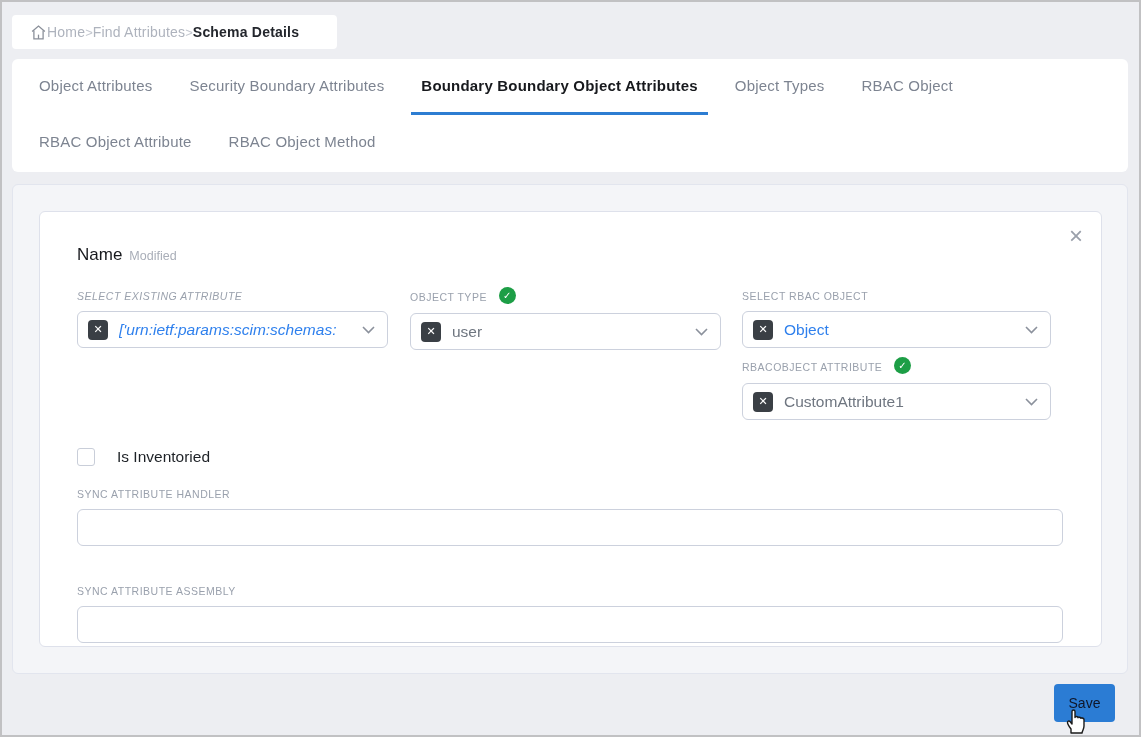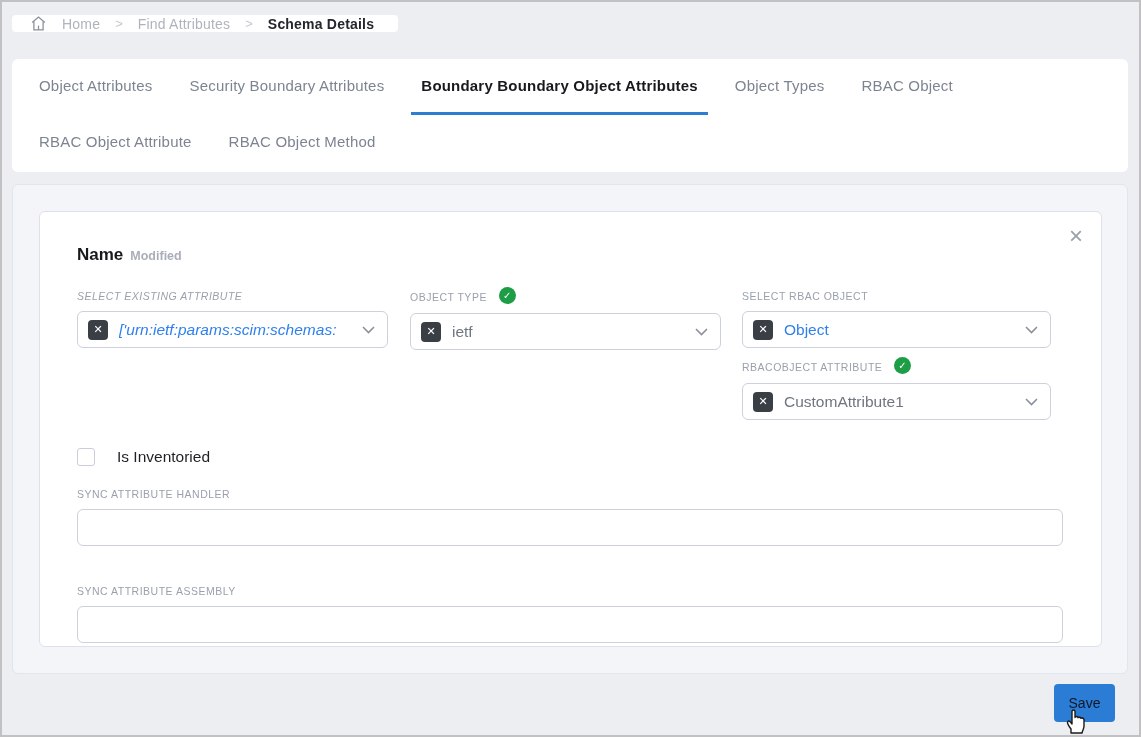--- a/index.html
+++ b/index.html
@@ -8,24 +8,24 @@
     font-family:"Liberation Sans","DejaVu Sans",sans-serif;
     background:#edeef2;
     border:2px solid #c1c1c3;
     position:relative;
     overflow:hidden;
     color:#20242a;
   }
 
   
   .crumb-bar {
-    position:absolute; left:10px; top:13px; height:17px;
+    position:absolute; left:10px; top:13px; height:34px;
     background:#ffffff; border-radius:4px;
-    display:flex; align-items:center; gap:15px;
-    padding:0 24px 0 18px;
+    display:flex; align-items:center; 
+    padding:0 38px 0 18px;
   }
   .crumb-bar .home-ic { display:flex; align-items:center; color:#8a8f99; }
   .crumb { font-size:14px; color:#aeb3bd; letter-spacing:.2px; }
   .crumb.current { color:#23262c; font-weight:bold; }
   .crumb-sep { font-size:13px; color:#c3c7cf; }
 
   
   .tabs-card {
     position:absolute; left:10px; right:11px; top:57px; height:113px;
     background:#ffffff; border-radius:6px;
@@ -54,21 +54,21 @@
     position:absolute; left:26px; top:26px; right:25px; height:436px;
     background:#ffffff; border:1px solid #dee1eb; border-radius:6px;
   }
   .close-x {
     position:absolute; top:14px; right:18px;
     font-size:24px; line-height:20px; color:#9aa0ab; cursor:pointer;
     font-weight:300;
   }
   .card-title-row {
     position:absolute; left:37px; top:33px;
-    display:flex; align-items:baseline; gap:7px;font-weight:bold;
+    display:flex; align-items:baseline; gap:7px;
   }
   .card-title { font-size:17px; color:#17191d; }
   .card-subtitle { font-size:12.5px; color:#a9aeb8; }
 
   .field-label {
     font-size:10.5px; color:#9aa1ad; letter-spacing:.5px;
     display:flex; align-items:center; gap:12px;
   }
   .check-badge {
     width:17px; height:17px; border-radius:50%;
@@ -188,21 +188,21 @@
       </div>
     </div>
 
     <div class="field f-objtype">
       <div class="field-label">
         <span>OBJECT TYPE</span>
         <span class="check-badge">✓</span>
       </div>
       <div class="select-box">
         <span class="tag-x">✕</span>
-        <span class="sel-value">ietf</span>
+        <span class="sel-value">user</span>
         <span class="chev">
           <svg width="13" height="8" viewBox="0 0 13 8" fill="none" stroke="currentColor" stroke-width="1.6">
               <path d="M1 1 L6.5 6.5 L12 1"></path>
             </svg>
         </span>
       </div>
     </div>
 
     <div class="field f-rbacobj">
       <div class="field-label">

